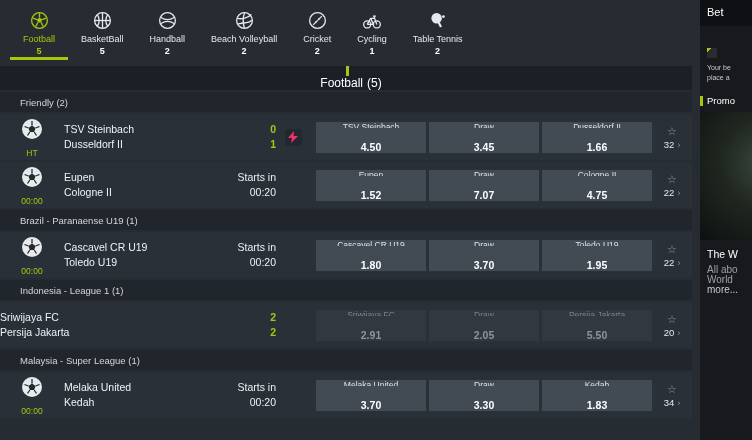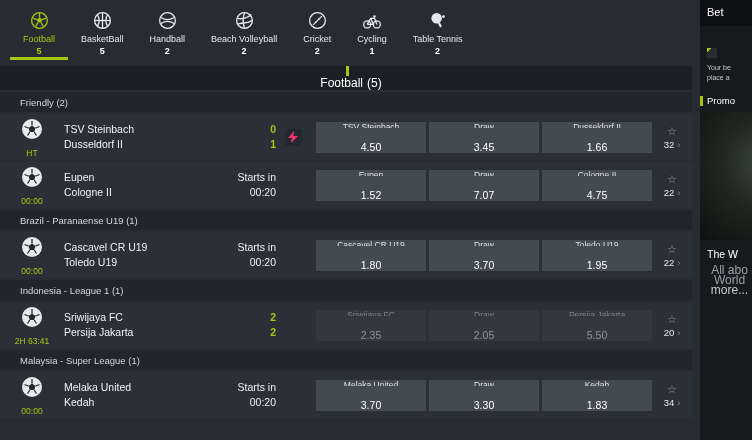--- a/index.html
+++ b/index.html
@@ -58,21 +58,21 @@
     width:17px; height:17px; border-radius:3px; background:#23282e;
     display:flex; align-items:center; justify-content:center;
   }
   .col-odds { display:flex; gap:3px; margin-left:6px; }
   .odd {
     width:110px; height:31px; border:none; background:#424b54;
     display:flex; flex-direction:column; align-items:center; justify-content:center;
     cursor:pointer; font-family:inherit;
   }
   .odd-label { font-size:8.5px; color:#dfe3e6; max-width:104px; overflow:hidden; white-space:nowrap; }
-  .odd-value { font-size:10.5px; font-weight:normal; color:#ffffff; margin-top:13px; }
+  .odd-value { font-size:10.5px; font-weight:bold; color:#ffffff; margin-top:13px; }
   .odd.disabled { background:#323840; }
   .odd.disabled .odd-label { color:#7c838b; }
   .odd.disabled .odd-value { color:#8d949b; }
   .col-more { width:40px; display:flex; flex-direction:column; align-items:center; }
   .star { font-size:11px; color:#8a9198; line-height:12px; cursor:pointer; }
   .markets { font-size:9.5px; color:#e6e9eb; cursor:pointer; margin-top:2px; white-space:nowrap; }
   .markets .chev { color:#8a9198; margin-left:3px; }
 
   
   .sidebar {
@@ -85,21 +85,21 @@
     background:linear-gradient(135deg,#a8c50f 0 3px,#272c32 3px); margin-bottom:5px; }
   .sb-note-line { font-size:7px; color:#c6cacd; line-height:10px; white-space:nowrap; }
   .sb-promo { margin-top:12px; display:flex; align-items:center; }
   .sb-promo-bar { width:3px; height:10px; background:#a8c50f; margin-right:4px; }
   .sb-promo-label { font-size:9.5px; color:#fff; white-space:nowrap; }
   .sb-photo {
     margin-top:6px; height:128px; cursor:pointer;
     background:radial-gradient(circle at 130% 40%, #3c4a41 0%, #20271f 45%, #0d1011 100%);
   }
   .sb-card-title { padding:8px 0 0 7px; font-size:10.5px; color:#fff; white-space:nowrap; }
-  .sb-card-text { padding:5px 0 0 7px; font-size:12px; color:#9aa1a7; line-height:10px; white-space:nowrap;text-align:center; }
+  .sb-card-text { padding:5px 0 0 7px; font-size:10px; color:#9aa1a7; line-height:10px; white-space:nowrap; }
   .sb-more { color:#c6cacd; cursor:pointer; }
 </style>
 </head>
 <body>
 
 <div class="main">
 
   <div class="nav">
     <div class="nav-item active">
       <span class="nav-icon">
@@ -339,49 +339,33 @@
     </div>
     <div class="col-more">
       <span class="star">☆</span>
       <span class="markets"><span>22</span><span class="chev">›</span></span>
     </div>
   </div>
 
   <div class="subheader">Indonesia - League 1 (1)</div>
 
   <div class="row">
-    <div class="col-icon">
-      <span>
-        <svg width="24" height="24" viewBox="0 0 24 24">
-          <circle cx="12" cy="12" r="10" fill="#e8ebed"></circle>
-          <polygon points="12,8.5 15.5,11 14.2,15 9.8,15 8.5,11" fill="#23282d"></polygon>
-          <g stroke="#23282d" stroke-width="1.3">
-            <line x1="12" y1="8.5" x2="12" y2="4"></line>
-              <line x1="15.5" y1="11" x2="19.5" y2="9.5"></line>
-            <line x1="14.2" y1="15" x2="16.5" y2="18.5"></line>
-              <line x1="9.8" y1="15" x2="7.5" y2="18.5"></line>
-            <line x1="8.5" y1="11" x2="4.5" y2="9.5"></line>
-          </g>
-        </svg>
-      </span>
-      <span class="status">2H 63:41</span>
-    </div>
     <div class="col-teams">
       <div>Sriwijaya FC</div>
       <div>Persija Jakarta</div>
     </div>
     <div class="col-mid">
       <div class="score">2</div>
       <div class="score">2</div>
     </div>
     <div class="col-live"></div>
     <div class="col-odds">
       <button class="odd disabled">
         <span class="odd-label">Sriwijaya FC</span>
-        <span class="odd-value">2.35</span>
+        <span class="odd-value">2.91</span>
       </button>
       <button class="odd disabled">
         <span class="odd-label">Draw</span>
         <span class="odd-value">2.05</span>
       </button>
       <button class="odd disabled">
         <span class="odd-label">Persija Jakarta</span>
         <span class="odd-value">5.50</span>
       </button>
     </div>

